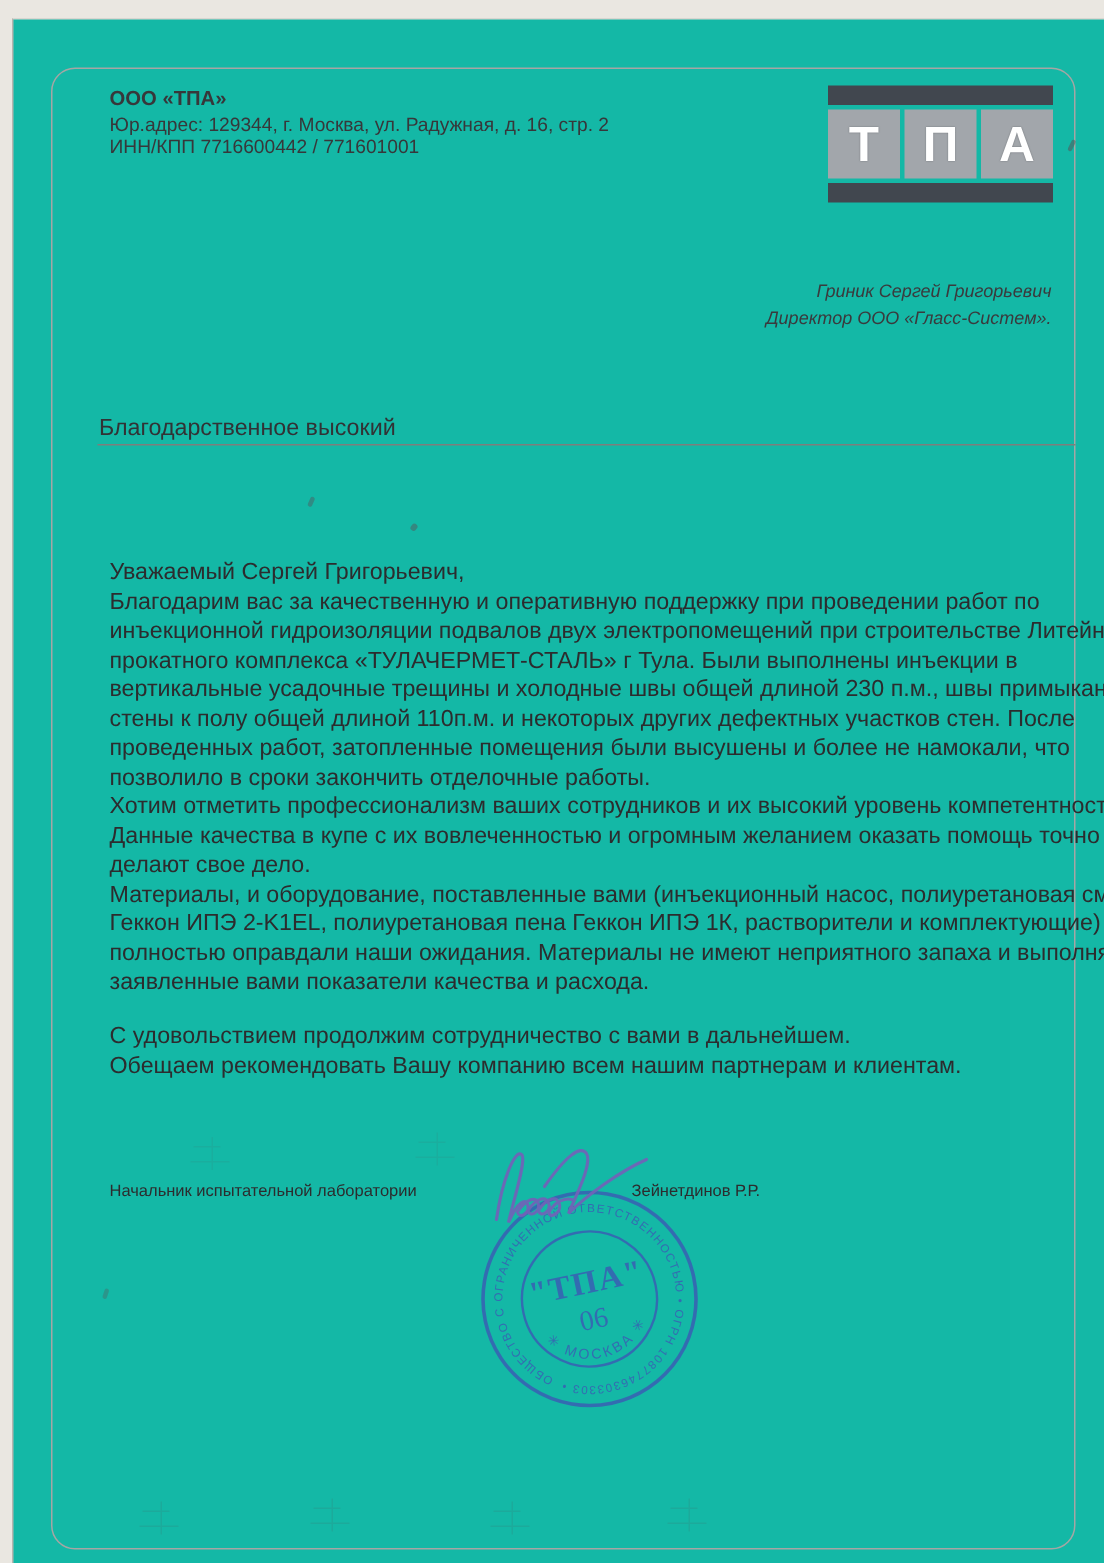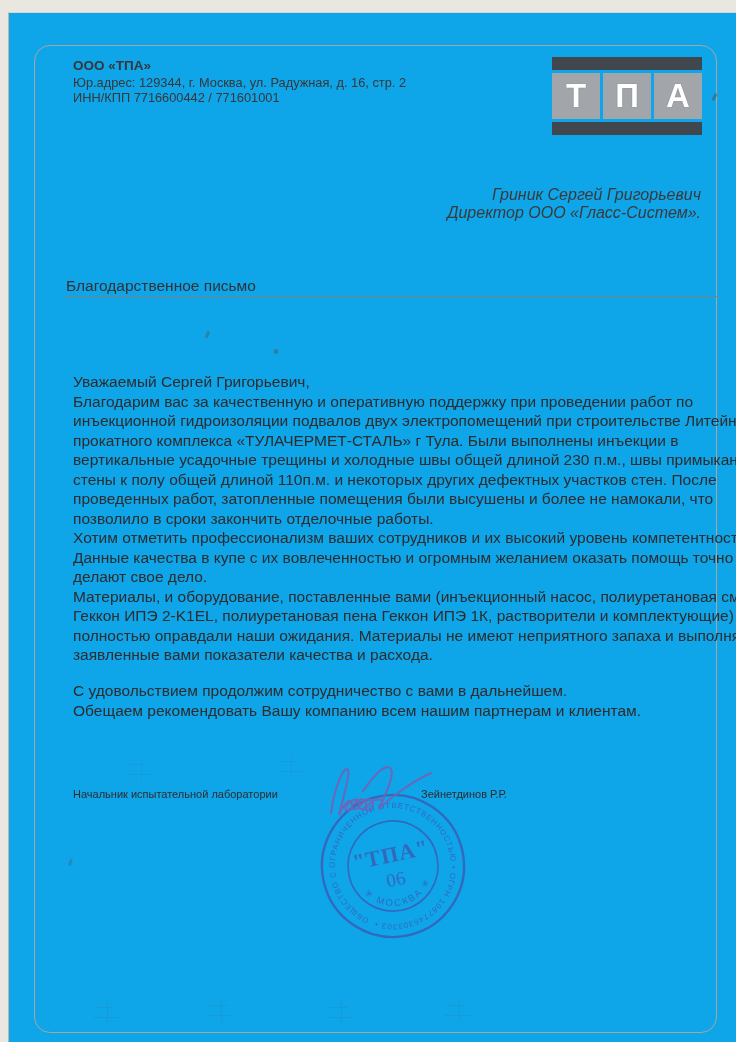--- a/index.html
+++ b/index.html
@@ -1,39 +1,39 @@
 <!DOCTYPE html>
 <html><head>
 <meta charset="utf-8">
 <style>
   html,body{margin:0;padding:0;background:#dfdcd6;}
   .canvas{position:relative;width:736px;height:1042px;background:#eae7e1;overflow:hidden;
           font-family:"Liberation Sans",sans-serif;color:#2e2e30;}
-  .page{position:absolute;left:8px;top:12px;width:728px;height:1030px;background:#0ea5e9;
+  .page{position:absolute;left:8px;top:12px;width:728px;height:1030px;background:#14b8a6;
         border-left:1px solid #b7b5af;border-top:1px solid #d9d6d0;}
   .frame{position:absolute;left:25px;top:32px;width:681px;height:986px;
          border:1px solid #a6a6a4;border-radius:16px;pointer-events:none;}
 
   
   .header{position:absolute;left:64px;top:45px;font-size:12.8px;line-height:15.6px;color:#37373a;}
   .header .company{font-weight:bold;font-size:13.5px;margin-bottom:1px;}
 
   
   .logo{position:absolute;left:543px;top:44px;width:150px;}
   .logo-bar{height:13px;background:#41474f;}
   .logo-bar.top{margin-bottom:3px;}
   .logo-bar.bottom{margin-top:3px;}
   .logo-squares{display:flex;gap:3px;}
   .logo-sq{width:48px;height:46px;background:#a2a6ab;color:#ffffff;font-weight:bold;
            font-size:33px;display:flex;align-items:center;justify-content:center;
            text-shadow:0 0 1px #5c6066;}
 
   
   .recipient{position:absolute;right:36px;top:173px;text-align:right;font-style:italic;
-             font-size:16px;line-height:17.6px;color:#3a3a3d;}
+             font-size:12px;line-height:17.6px;color:#3a3a3d;}
 
   
   .title{position:absolute;left:57px;top:264px;font-size:15.5px;color:#323235;}
   .title-rule{position:absolute;left:56px;top:283px;width:652px;height:0;
               border-top:1.6px solid #7e7e7c;}
 
   
   .body-par{position:absolute;left:64px;font-size:15.5px;line-height:19.5px;
             white-space:pre;color:#2c2c2e;}
   .p1{top:359px;}
@@ -80,21 +80,21 @@
         <div class="logo-sq">А</div>
       </div>
       <div class="logo-bar bottom"></div>
     </div>
 
     <div class="recipient">
       <div>Гриник Сергей Григорьевич</div>
       <div>Директор ООО «Гласс-Систем».</div>
     </div>
 
-    <div class="title">Благодарственное письмо</div>
+    <div class="title">Благодарственное высокий</div>
     <div class="title-rule"></div>
 
     <div class="body-par p1">Уважаемый Сергей Григорьевич,
 Благодарим вас за качественную и оперативную поддержку при проведении работ по
 инъекционной гидроизоляции подвалов двух электропомещений при строительстве Литейно-
 прокатного комплекса «ТУЛАЧЕРМЕТ-СТАЛЬ» г Тула. Были выполнены инъекции в
 вертикальные усадочные трещины и холодные швы общей длиной 230 п.м., швы примыкания
 стены к полу общей длиной 110п.м. и некоторых других дефектных участков стен. После
 проведенных работ, затопленные помещения были высушены и более не намокали, что
 позволило в сроки закончить отделочные работы.

